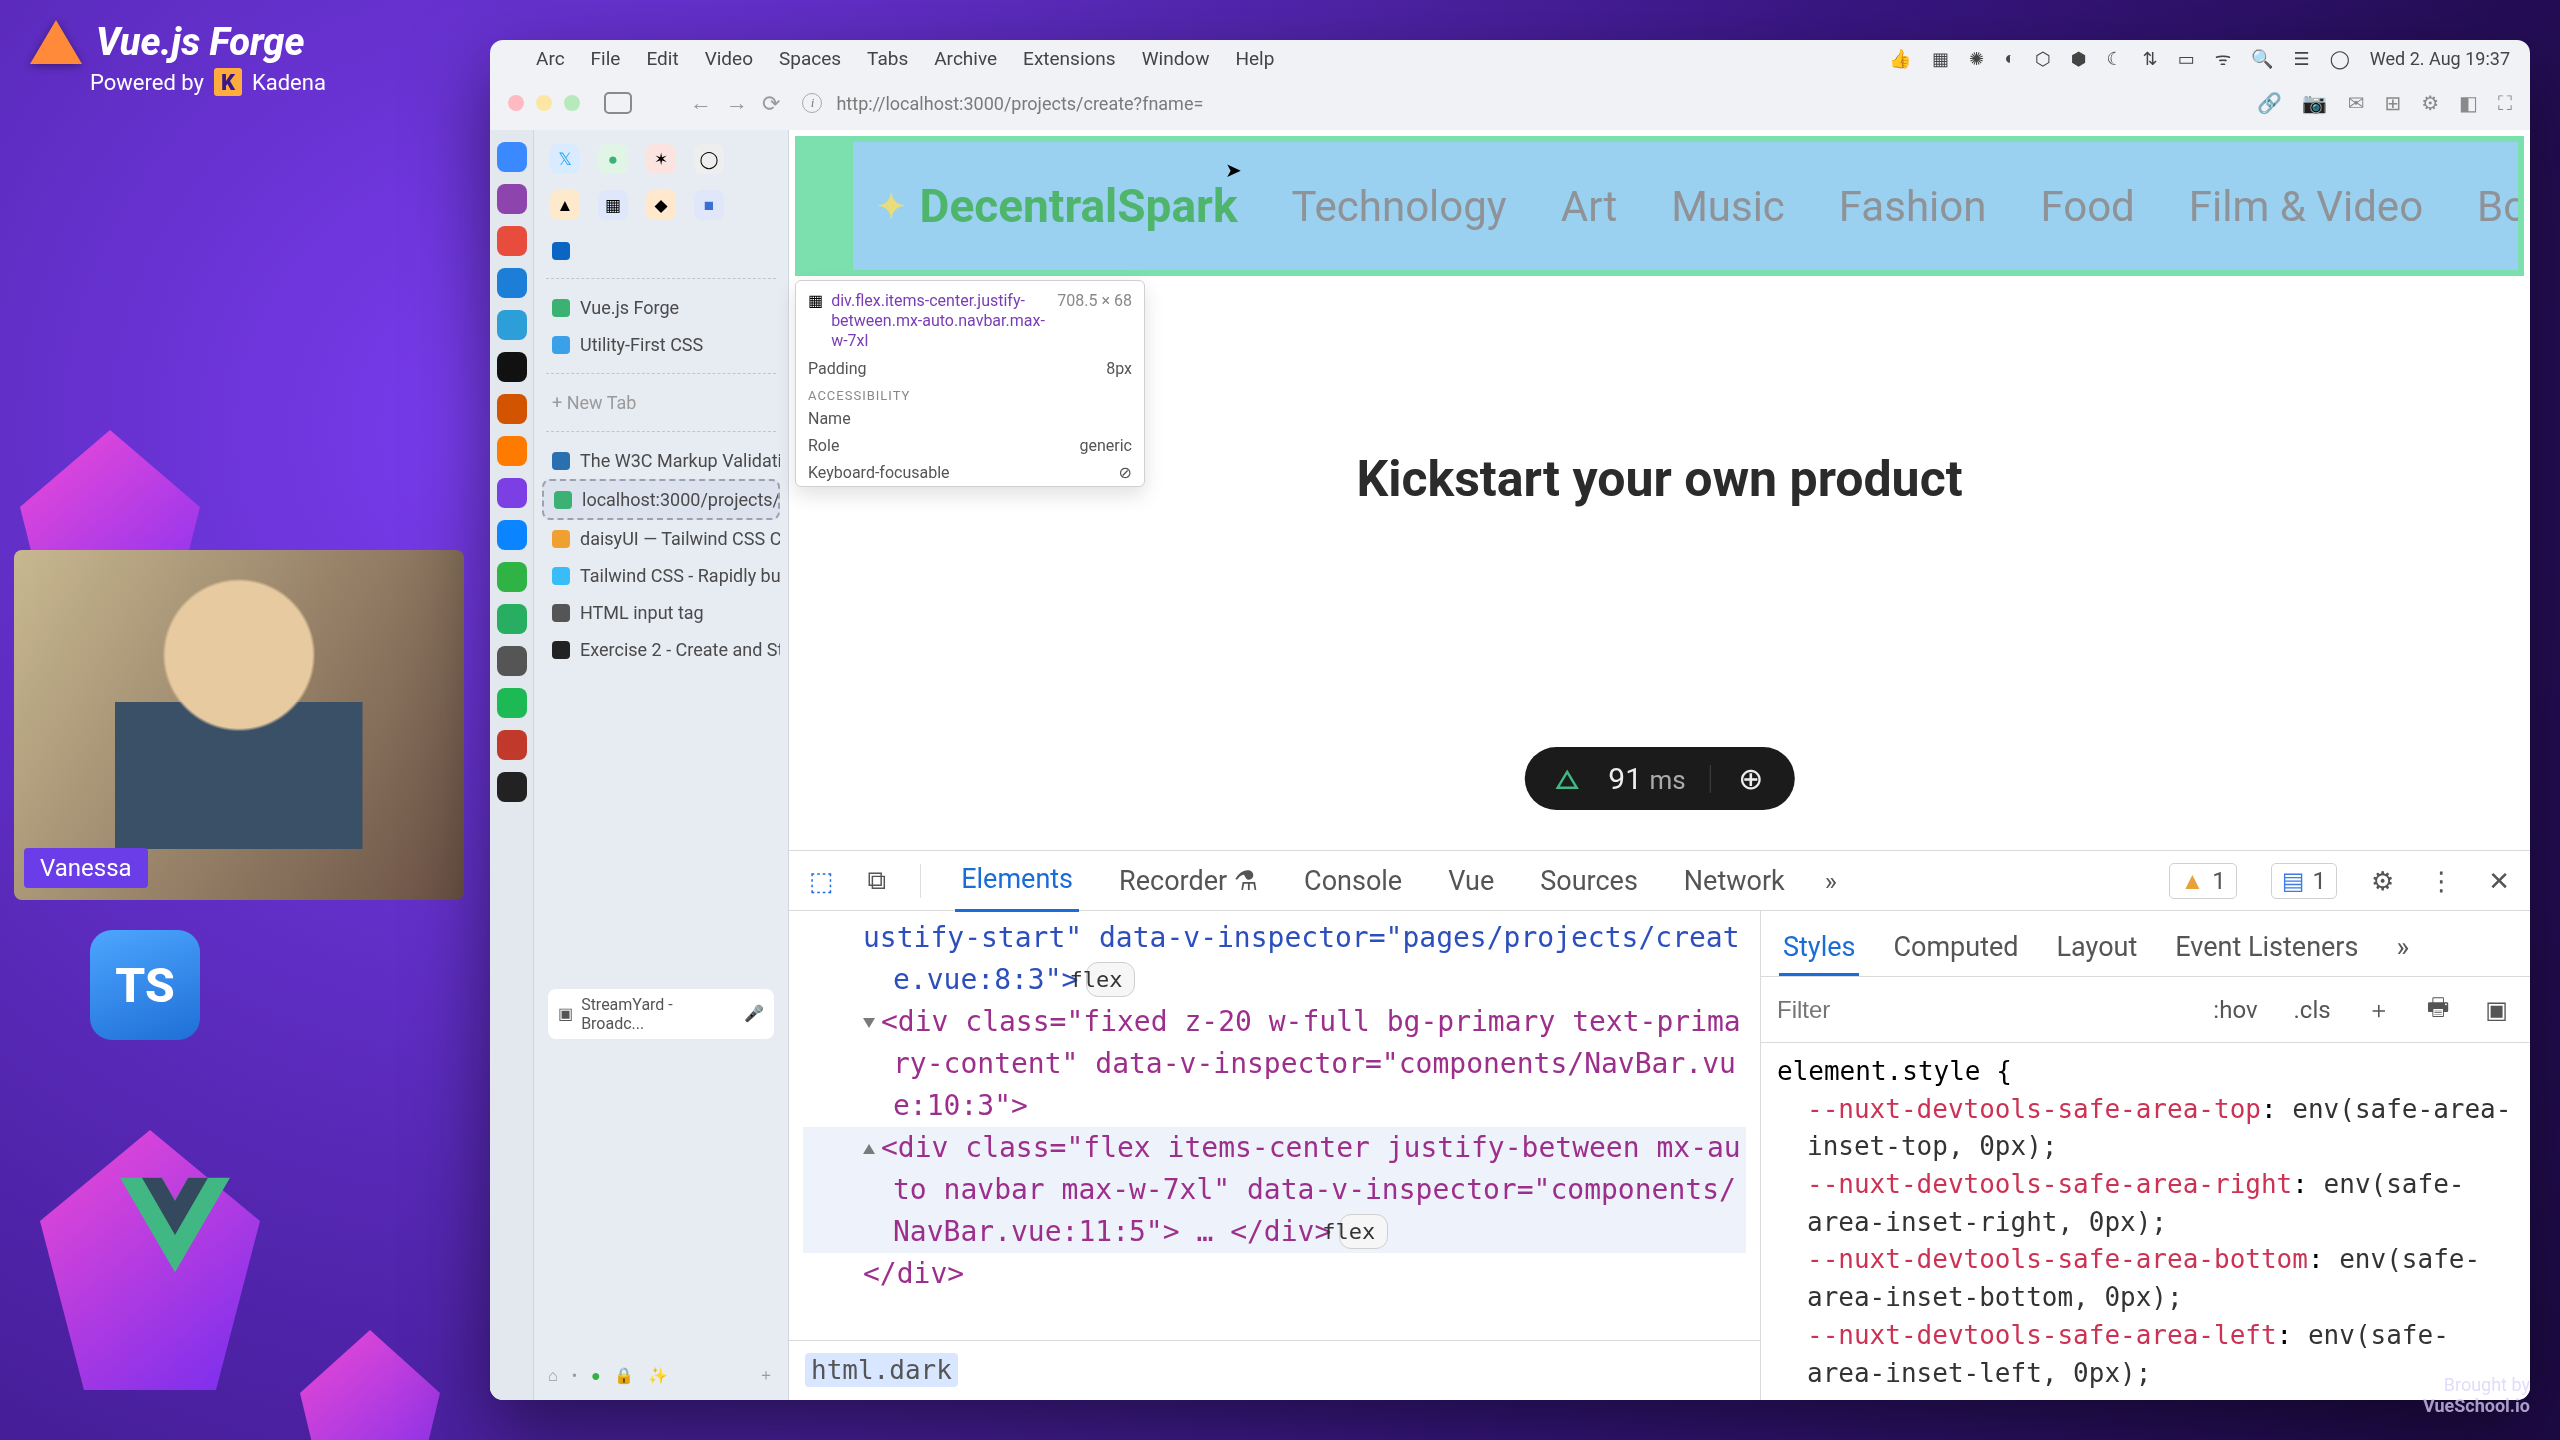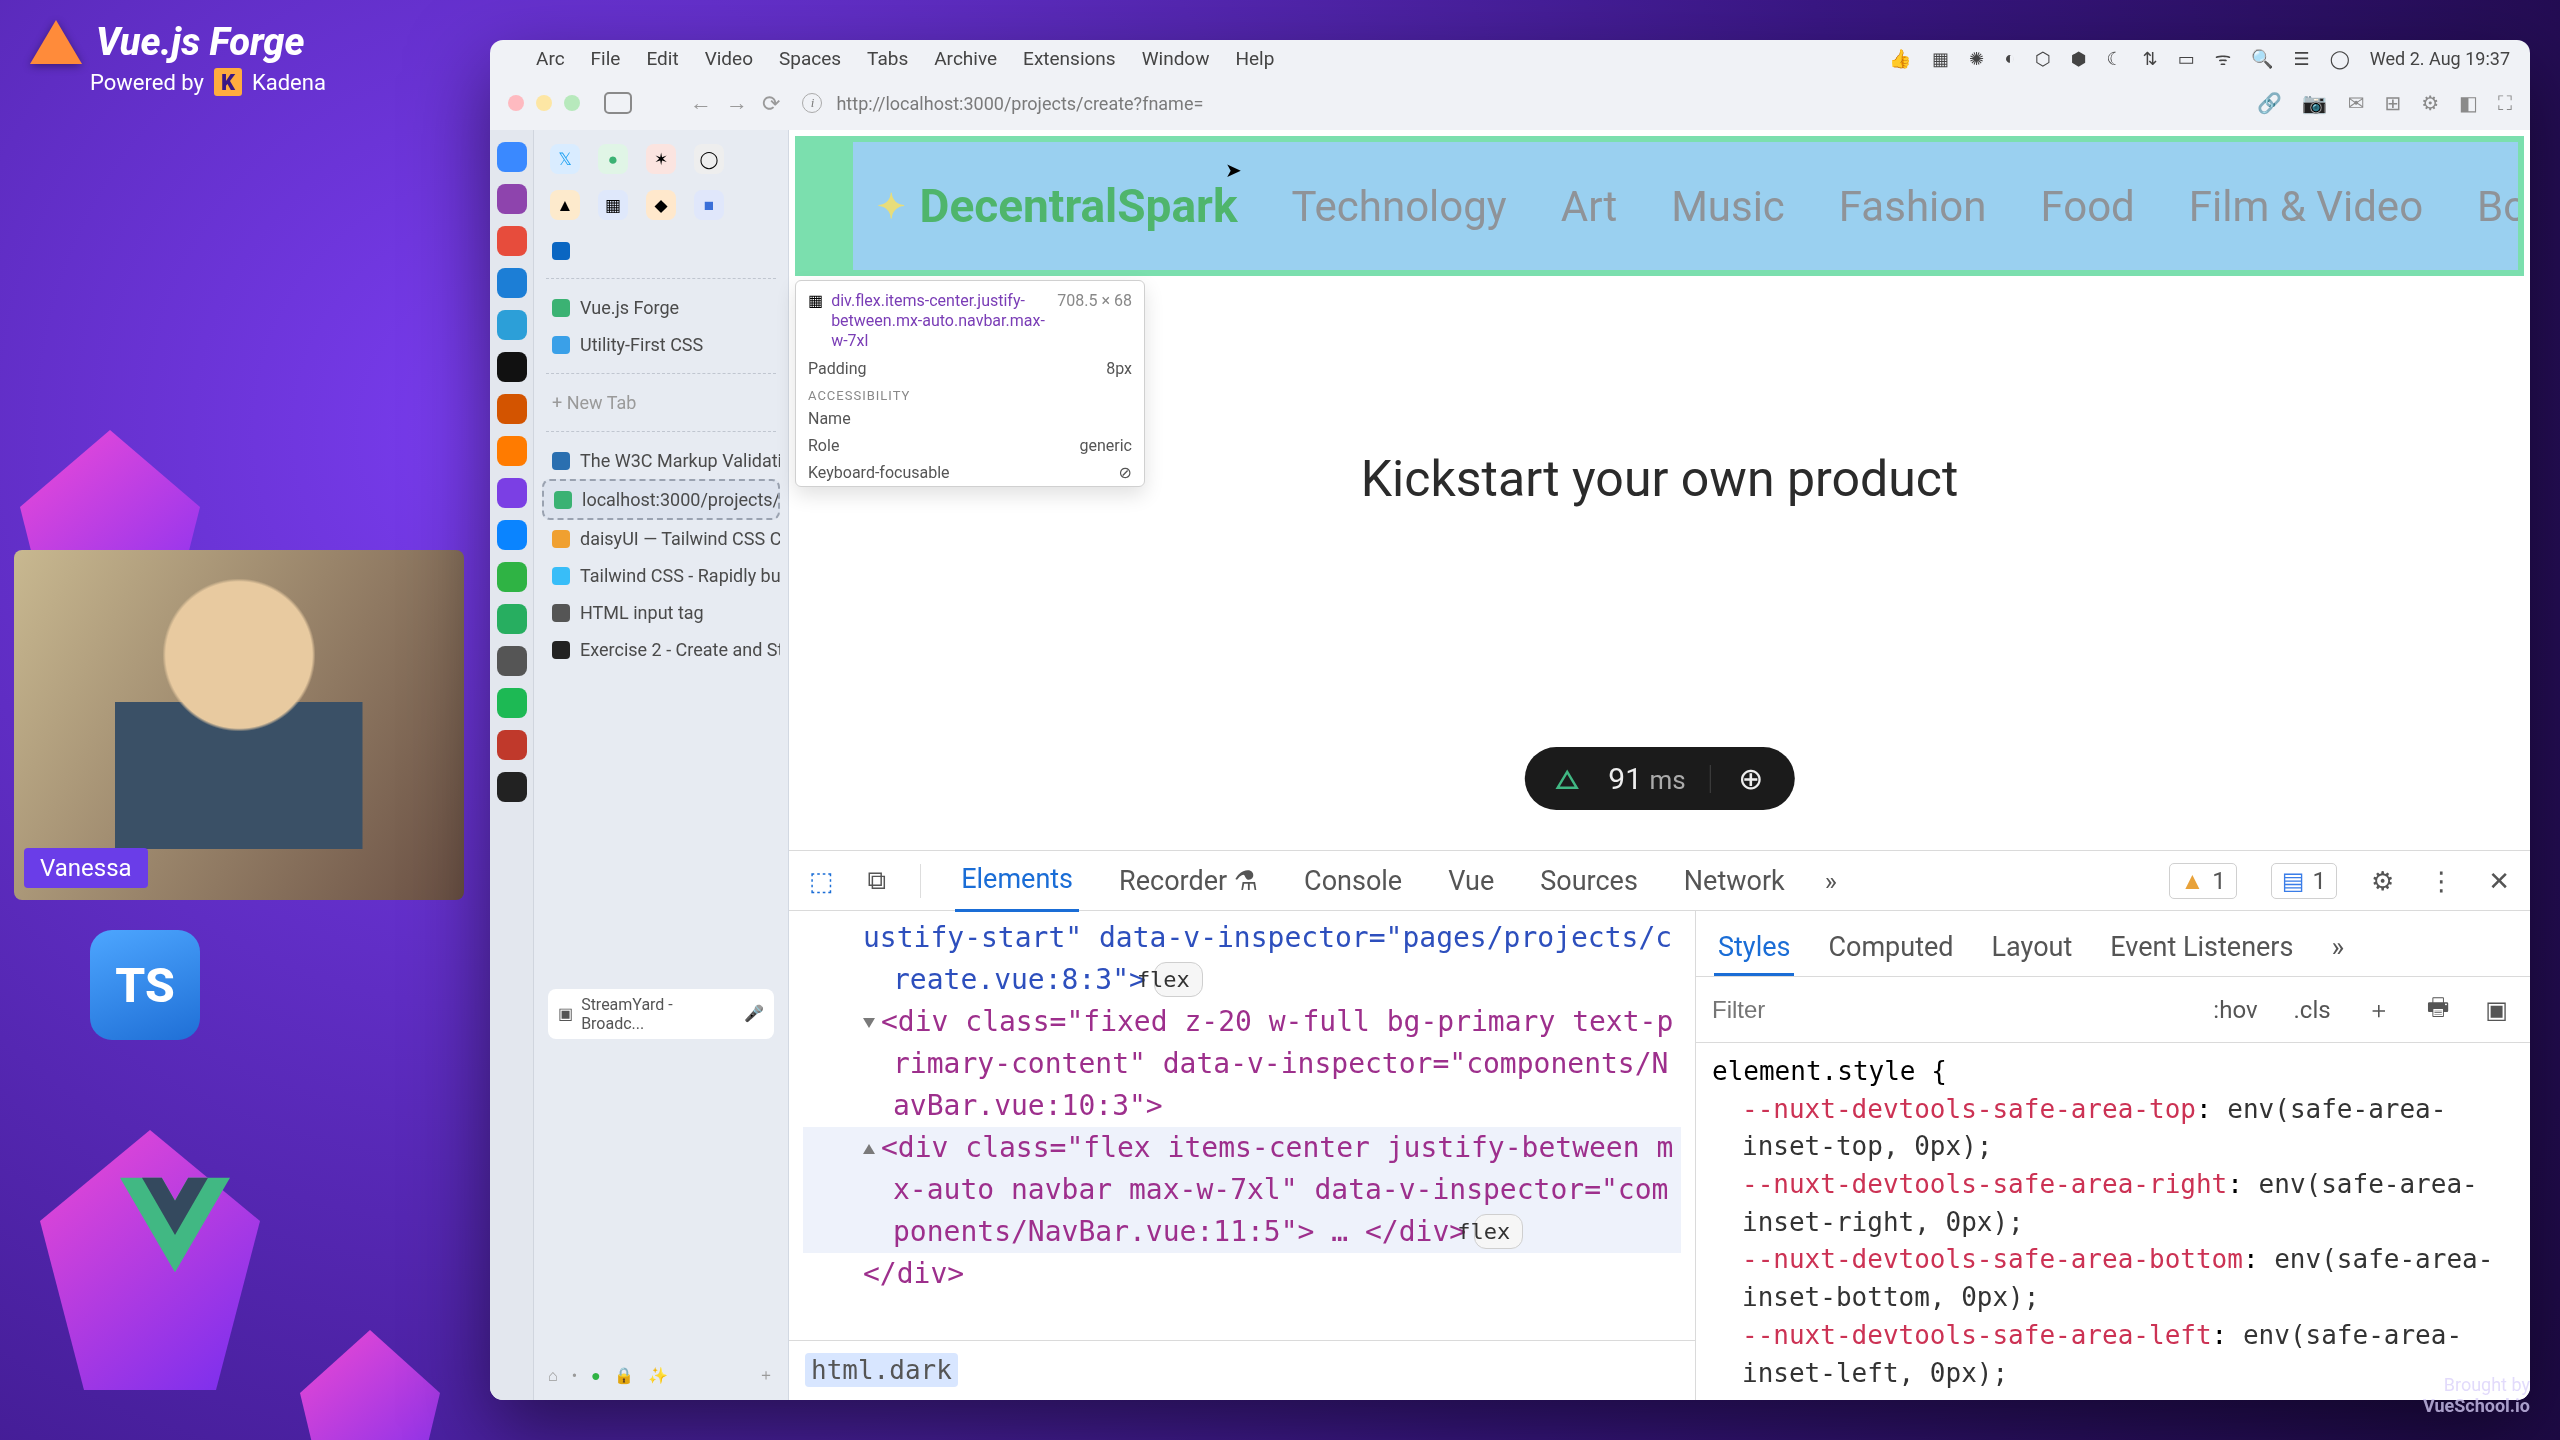--- a/index.html
+++ b/index.html
@@ -85,21 +85,21 @@
 
   
   .page{flex:1;display:flex;flex-direction:column;min-width:0;position:relative;}
   .viewport{flex:0 0 auto;height:720px;background:#fff;position:relative;}
   
   .insp-wrap{position:absolute;left:6px;right:6px;top:6px;height:140px;background:#7bdfae;}
   .insp-inner{position:absolute;left:58px;right:6px;top:6px;height:128px;background:#9ad0f0;display:flex;align-items:center;gap:54px;padding:0 24px;overflow:hidden;}
   .brand{display:flex;align-items:center;gap:14px;font-size:46px;font-weight:700;color:#4fb56c;}
   .brand .spark{color:#e8dd7a;font-size:34px;}
   .navcat{font-size:42px;color:#8f9398;white-space:nowrap;}
-  .hero{position:absolute;left:0;right:0;top:320px;text-align:center;font-size:50px;font-weight:400;color:#2b2b2b;}
+  .hero{position:absolute;left:0;right:0;top:320px;text-align:center;font-size:50px;font-weight:700;color:#2b2b2b;}
   
   .tip{position:absolute;left:6px;top:150px;width:350px;background:#fff;border:1px solid #d0d0d0;border-radius:6px;box-shadow:0 8px 20px rgba(0,0,0,.12);font-size:16px;}
   .tip .hd{display:flex;gap:8px;padding:10px 12px 4px;align-items:flex-start;}
   .tip .sel{color:#7a3db6;font-size:16px;line-height:1.25;}
   .tip .dim{margin-left:auto;color:#888;white-space:nowrap;}
   .tip .row{display:flex;justify-content:space-between;padding:4px 12px;color:#555;}
   .tip .sec{padding:6px 12px 2px;font-size:13px;letter-spacing:1px;color:#888;}
   .cursor{position:absolute;left:430px;top:22px;font-size:20px;color:#000;pointer-events:none;}
 
   
@@ -119,21 +119,21 @@
   .dt-dom{flex:1;overflow:hidden;padding:6px 14px 0;font-family:Menlo,Consolas,monospace;font-size:28px;line-height:1.5;color:var(--code-text);position:relative;}
   .dt-dom .ln{white-space:pre-wrap;word-break:break-all;padding-left:90px;text-indent:-30px;}
   .dt-dom .tag{color:var(--code-tag);}
   .dt-dom .str{color:var(--code-str);}
   .dt-dom .pill-sm{display:inline-block;border:1px solid #cfcfcf;border-radius:12px;padding:0 12px;font-size:22px;background:#f6f6f6;margin-left:8px;vertical-align:2px;}
   .dt-dom .hl{background:#eef2fb;}
   .dt-dom .tri{display:inline-block;width:0;height:0;border-left:6px solid transparent;border-right:6px solid transparent;border-top:10px solid #7a7a7a;margin-right:6px;vertical-align:3px;}
   .dt-crumb{border-top:1px solid var(--dev-border);padding:10px 16px;font-family:Menlo,monospace;font-size:26px;color:#555;}
   .dt-crumb .hl2{background:#d8e6ff;border-radius:4px;padding:2px 6px;}
 
-  .dt-styles{width:835px;border-left:1px solid var(--dev-border);display:flex;flex-direction:column;min-width:0;}
+  .dt-styles{width:770px;border-left:1px solid var(--dev-border);display:flex;flex-direction:column;min-width:0;}
   .dt-styles .tabs2{display:flex;gap:30px;padding:10px 18px 0;font-size:27px;color:#555;border-bottom:1px solid var(--dev-border);}
   .dt-styles .tabs2 .t{padding:10px 4px;}
   .dt-styles .tabs2 .t.active{color:#1a6dd6;border-bottom:3px solid #1a6dd6;}
   .dt-styles .filter{display:flex;align-items:center;gap:20px;padding:8px 14px;border-bottom:1px solid var(--dev-border);}
   .dt-styles .filter input{flex:1;border:none;font-size:24px;color:#888;outline:none;}
   .dt-styles .filter .b{font-size:24px;color:#555;padding:4px 8px;}
   .dt-styles .rules{padding:10px 16px;font-family:Menlo,monospace;font-size:26px;line-height:1.45;}
   .dt-styles .cssvar{color:var(--css-var);}
   .dt-styles .val{color:#333;}
 

